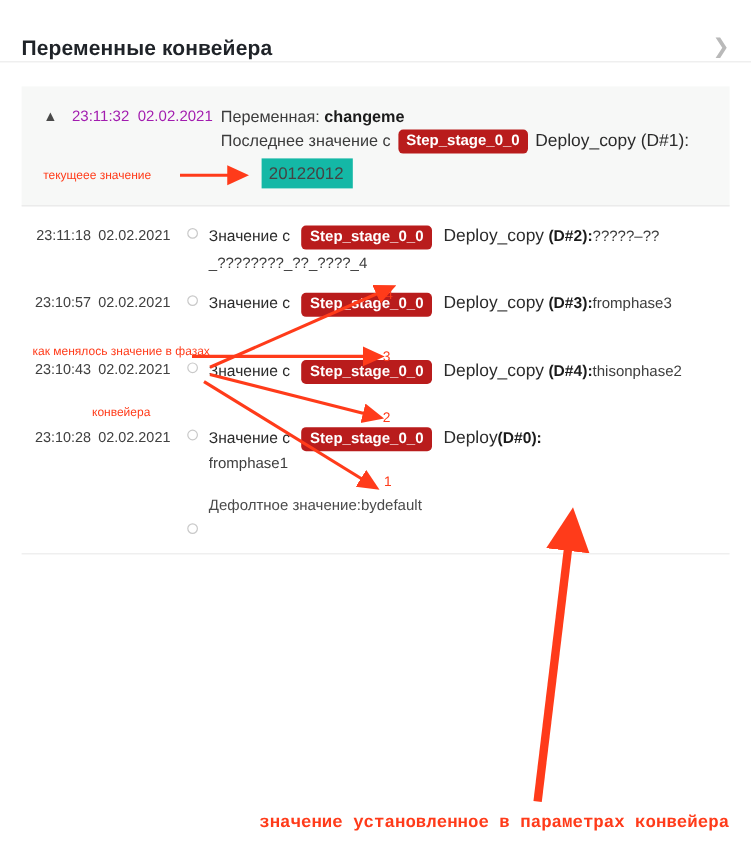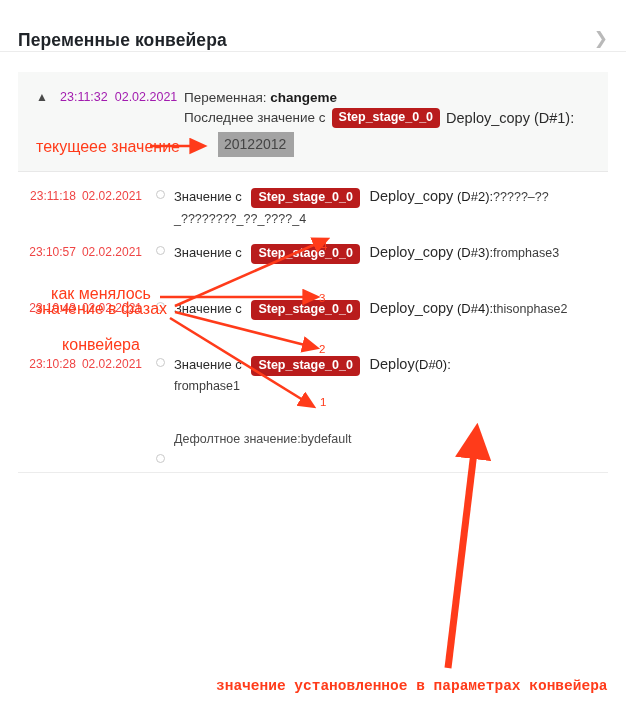--- a/index.html
+++ b/index.html
@@ -104,21 +104,21 @@
     font-weight: bold;
     border-radius: 4px;
     padding: 2px 7px 3px 7px;
     margin: 0 6px;
     line-height: 15px;
     white-space: nowrap;
   }
 
   .value-highlight {
     display: inline-block;
-    background: #a3a3a3;
+    background: #14b8a6;
     color: #444444;
     font-size: 14px;
     line-height: 20px;
     padding: 2px 8px 3px 6px;
   }
   .current-value-row {
     padding-left: 200px;
     margin-top: 4px;
   }
 
@@ -137,21 +137,21 @@
     min-height: 56px;
   }
   .tl-stamp {
     width: 134px;
     flex: none;
     text-align: right;
     padding-right: 10px;
     box-sizing: border-box;
     font-size: 12px;
     line-height: 18px;
-    color: #ef4444;
+    color: #404040;
     white-space: nowrap;
     padding-top: 1px;
   }
   .tl-stamp .time { margin-right: 6px; }
   .tl-axis {
     width: 22px;
     flex: none;
     position: relative;
   }
   .tl-dot {
@@ -173,46 +173,45 @@
     width: 1.3px;
     background: #dcdcdc;
   }
   .tl-body {
     font-size: 13px;
     line-height: 21px;
     color: #2b2b2b;
     padding-top: 0px;
     padding-right: 10px;
   }
-  .tl-body .d-ref { font-weight: normal; color: #1b1b1b; }
+  .tl-body .d-ref { font-weight: bold; color: #1b1b1b; }
   .tl-body .val { color: #3d3d3d; font-size: 12.5px; }
   .deploy-name { font-size: 14.5px; color: #2b2b2b; }
 
   .tl-default {
     display: flex;
     align-items: flex-end;
     min-height: 22px;
-    margin-top: 18px;
   }
   .tl-default .tl-body {
     font-size: 12.5px;
     color: #4a4a4a;
   }
 
   
   .annotations {
     position: absolute;
     left: 0; top: 0;
     width: 626px; height: 713px;
     pointer-events: none;
   }
   .anno-text {
     position: absolute;
     color: #ff3b1a;
-    font-size: 16px;
+    font-size: 10px;
     line-height: 15px;
     white-space: nowrap;
   }
   .anno-text.center { text-align: center; white-space: normal; }
   .anno-bottom {
     position: absolute;
     color: #ff3b1a;
     font-size: 14.5px;
     font-weight: bold;
     white-space: nowrap;

